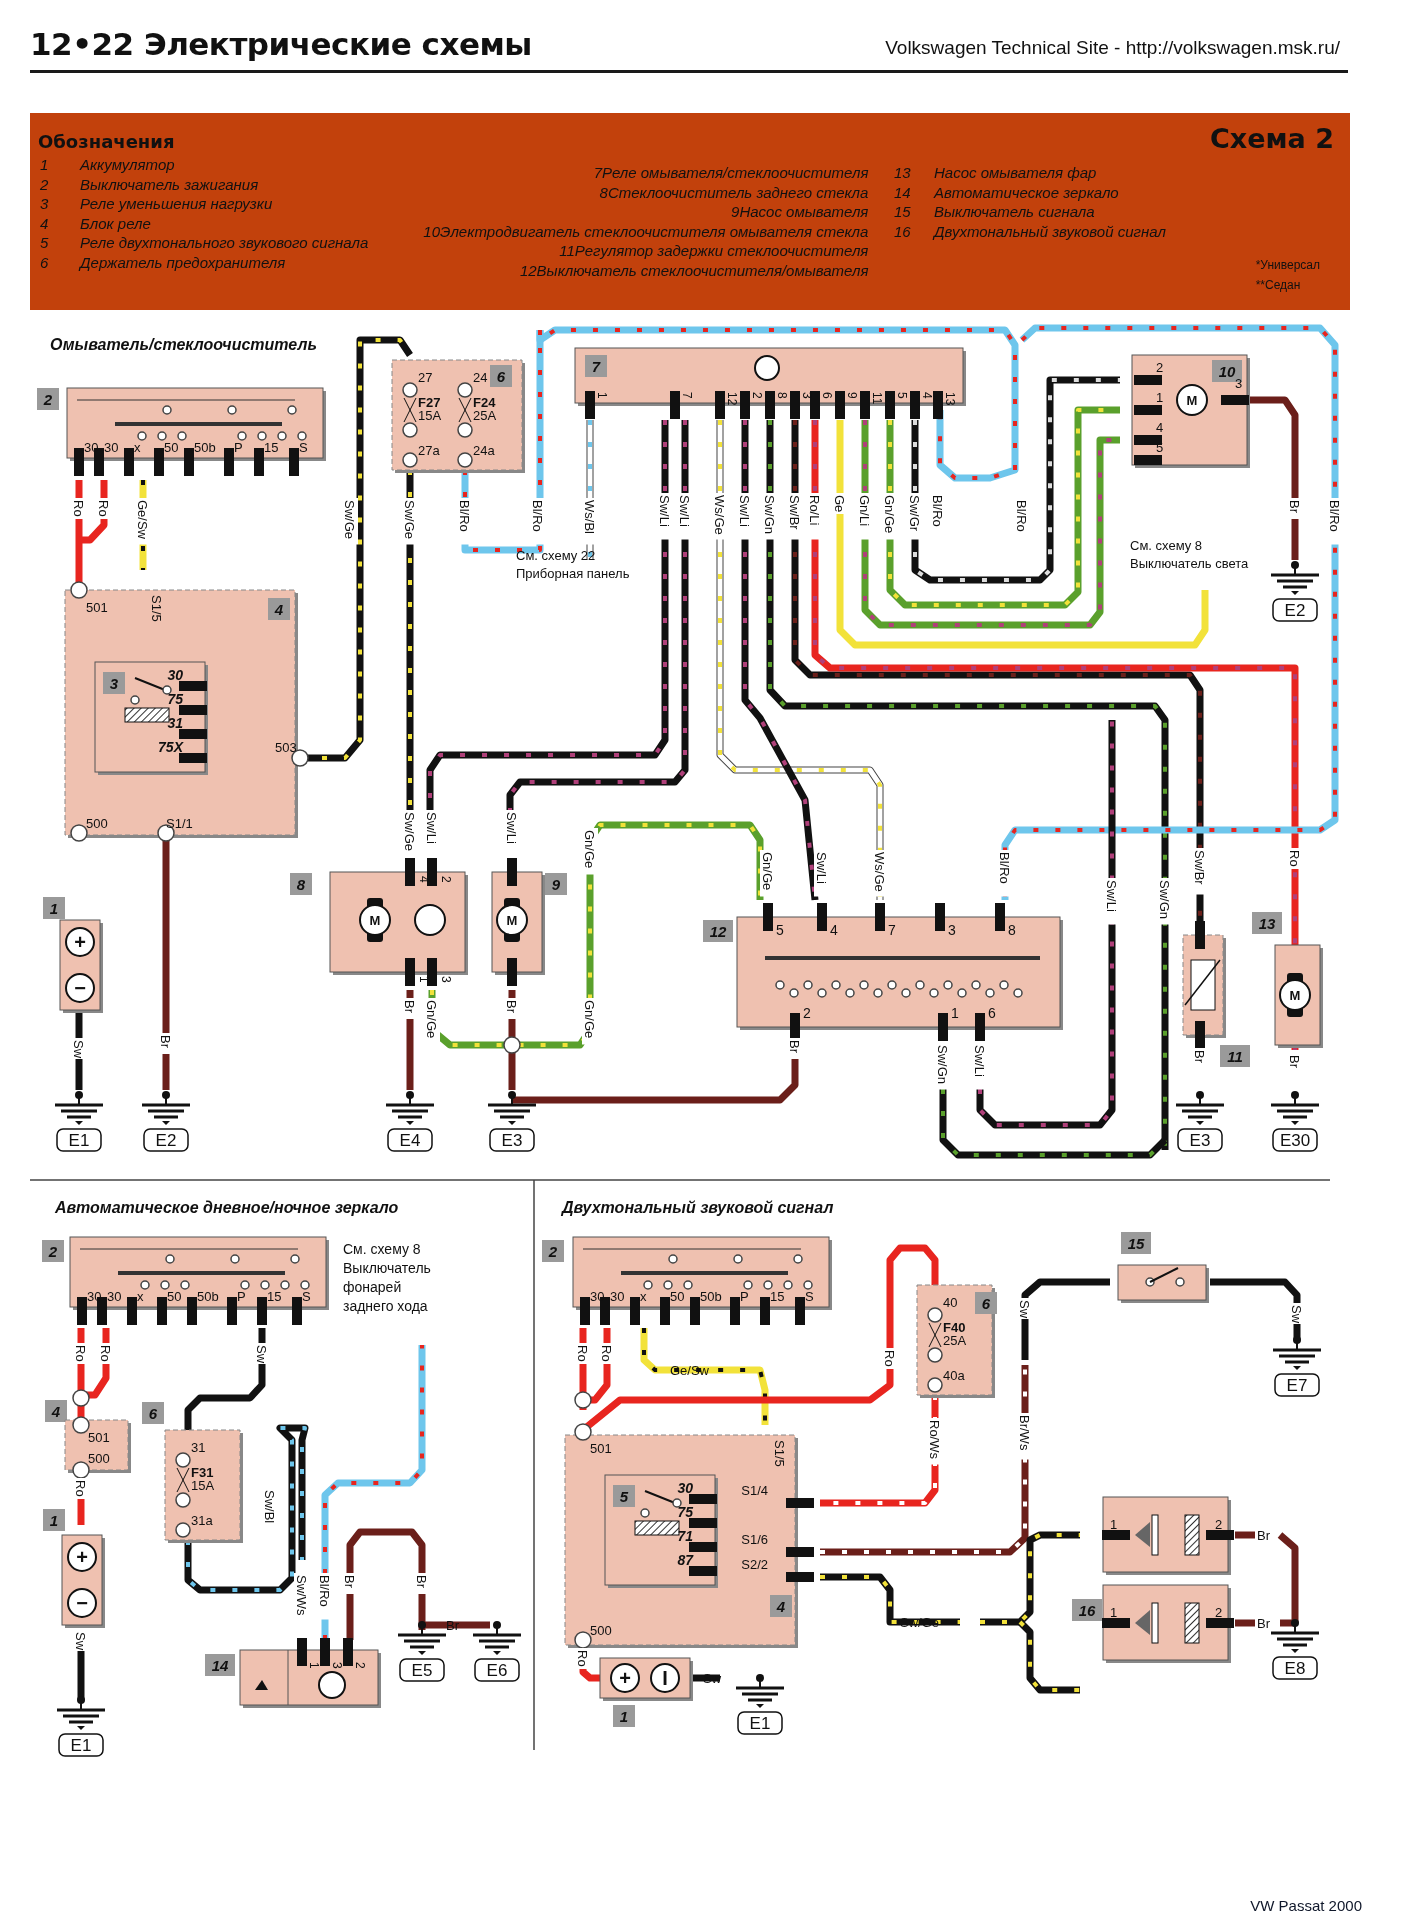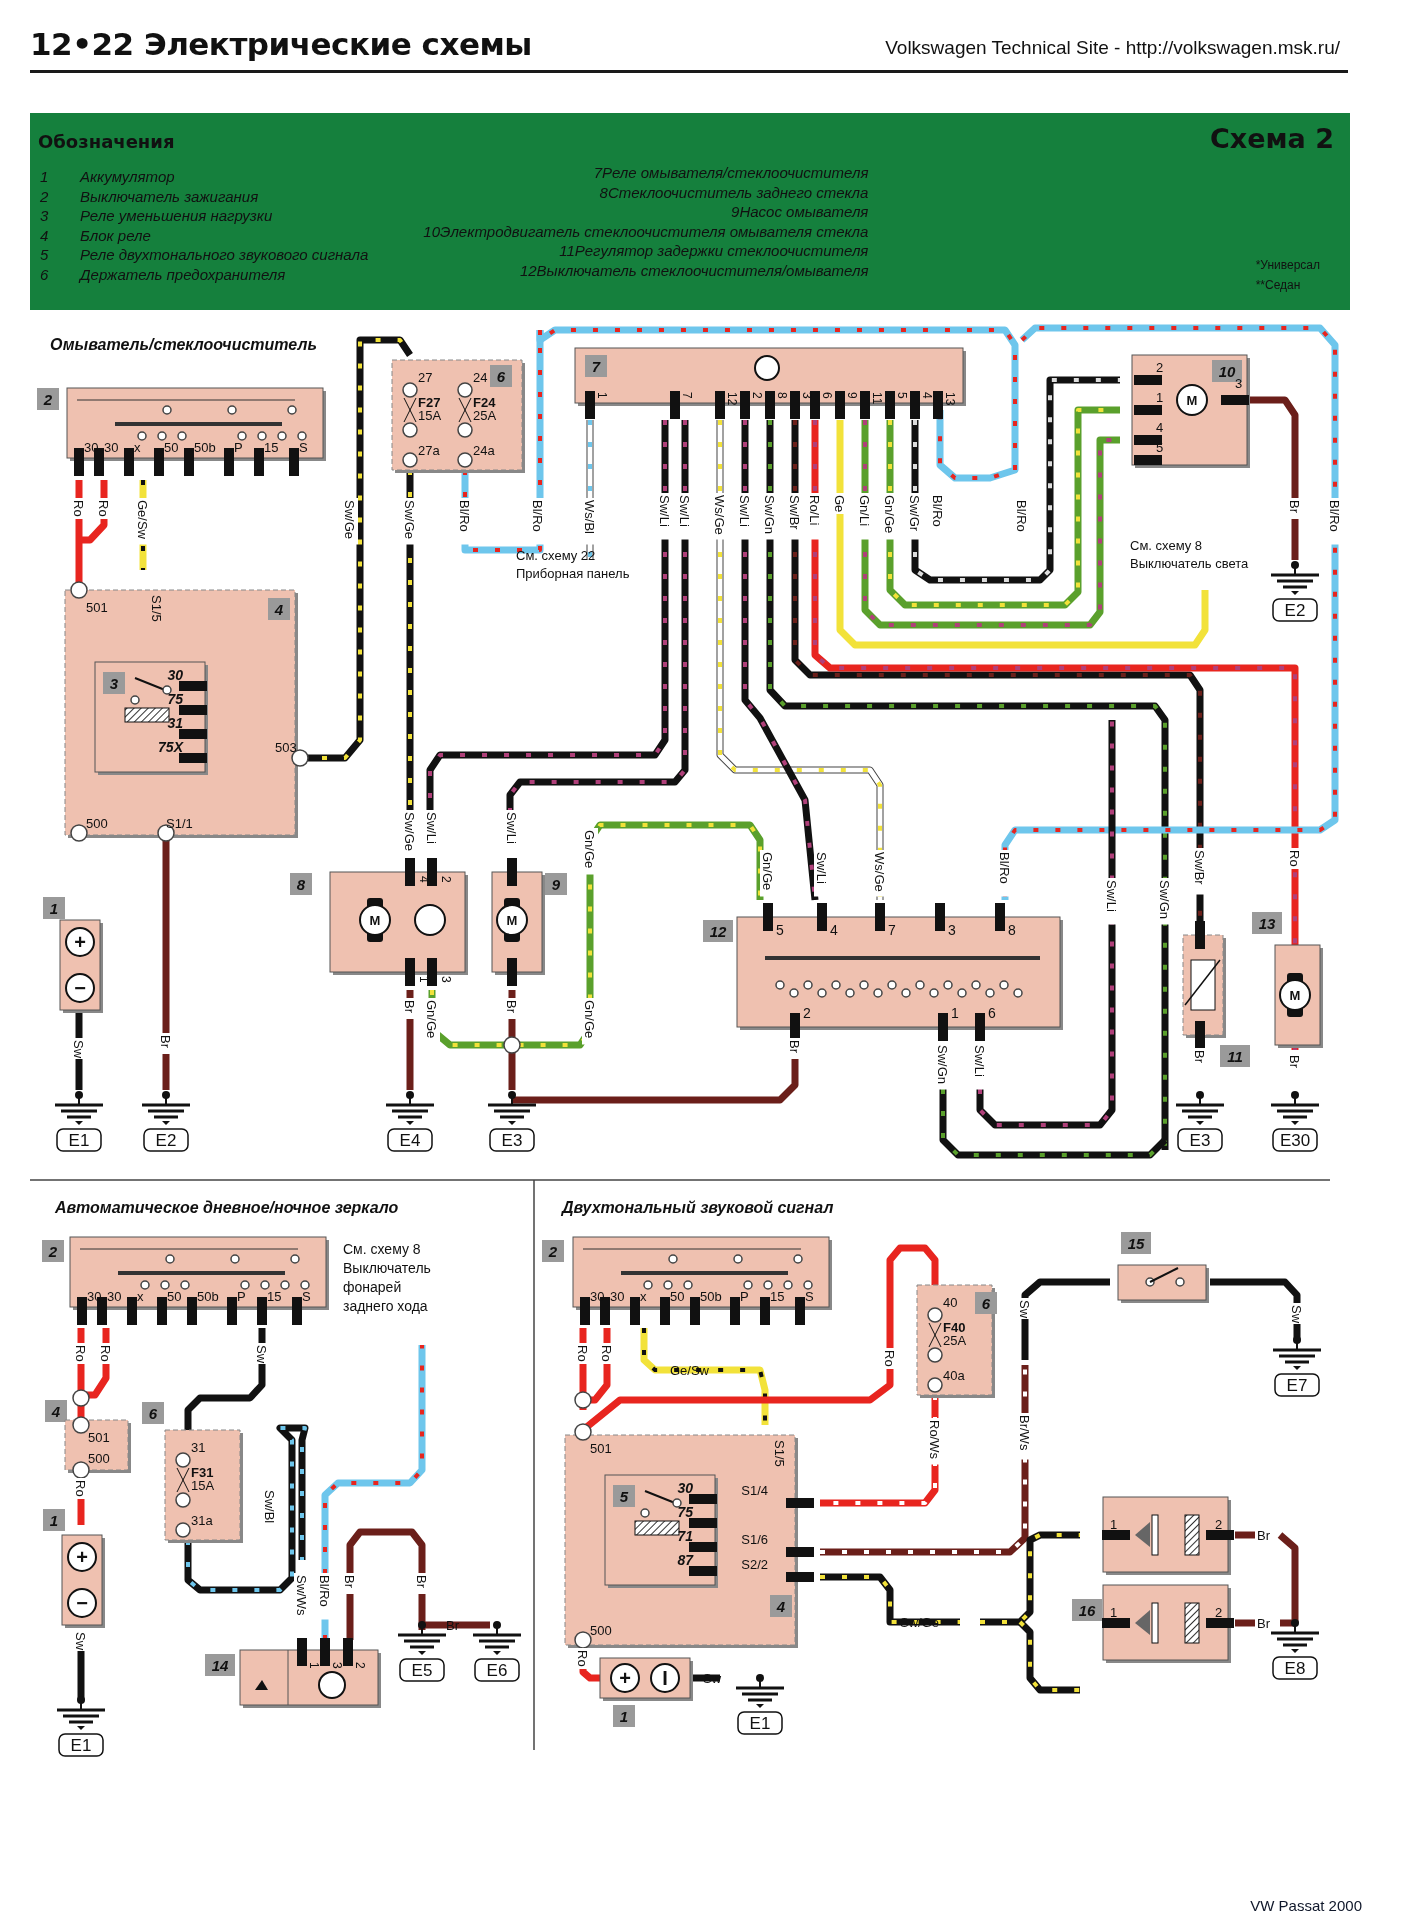--- a/index.html
+++ b/index.html
@@ -1,55 +1,61 @@
 <!DOCTYPE html>
 <html><head>
 <meta charset="utf-8">
 <style>
   html,body{margin:0;padding:0;background:#fff;}
   body{width:1402px;height:1920px;position:relative;overflow:hidden;font-family:"Liberation Sans",sans-serif;color:#111;}
   .hdr-left{position:absolute;left:30px;top:26px;font-size:31px;font-weight:bold;letter-spacing:-0.5px;font-family:"DejaVu Sans",sans-serif;}
   .hdr-right{position:absolute;right:62px;top:37px;font-size:19px;font-family:"Liberation Sans",sans-serif;}
   .hdr-rule{position:absolute;left:30px;top:70px;width:1318px;height:3px;background:#1a1a1a;}
-  .legend{position:absolute;left:30px;top:113px;width:1320px;height:197px;background:#15803d;}
+  .legend{position:absolute;left:30px;top:113px;width:1320px;height:197px;background:#c2410c;}
   .legend h2{position:absolute;left:8px;top:18px;margin:0;font-size:18px;font-weight:bold;font-family:"DejaVu Sans",sans-serif;}
   .legend .scheme{position:absolute;right:16px;top:10px;font-size:27px;font-weight:bold;font-family:"DejaVu Sans",sans-serif;margin-left:48px;}
   .legend ul{position:absolute;list-style:none;margin:0;padding:0;font-style:italic;font-size:15px;}
   .legend li{height:19.5px;line-height:19.5px;white-space:nowrap;}
   .legend li .n{display:inline-block;width:40px;}
   .legend .notes{position:absolute;right:30px;top:142px;font-size:12px;line-height:20px;}
   .footer{position:absolute;right:40px;top:1897px;font-size:15px;color:#0f172a;}
   svg#diagram{position:absolute;left:0;top:0;}
   svg text{font-family:"Liberation Sans",sans-serif;}
 </style>
 </head>
 <body>
 
 <div class="hdr-left">12•22 Электрические схемы</div>
 <div class="hdr-right">Volkswagen Technical Site - http://volkswagen.msk.ru/</div>
 <div class="hdr-rule"></div>
 
 <div class="legend">
   <h2>Обозначения</h2>
   <div class="scheme">Схема 2</div>
-  <ul id="lc0" style="left:10px;top:54px;">
+  <ul id="lc0" style="left:10px;top:42px;">
       <li><span class="n">1</span><span>Аккумулятор</span></li>
       <li><span class="n">2</span><span>Выключатель зажигания</span></li>
       <li><span class="n">3</span><span>Реле уменьшения нагрузки</span></li>
       <li><span class="n">4</span><span>Блок реле</span></li>
       <li><span class="n">5</span><span>Реле двухтонального звукового сигнала</span></li>
       <li><span class="n">6</span><span>Держатель предохранителя</span></li>
     </ul>
   <ul id="lc1" style="left:370px;top:50px;text-align:right;">
       <li><span class="n">7</span><span>Реле омывателя/стеклоочистителя</span></li>
       <li><span class="n">8</span><span>Стеклоочиститель заднего стекла</span></li>
       <li><span class="n">9</span><span>Насос омывателя</span></li>
       <li><span class="n">10</span><span>Электродвигатель стеклоочистителя омывателя стекла</span></li>
       <li><span class="n">11</span><span>Регулятор задержки стеклоочистителя</span></li>
       <li><span class="n">12</span><span>Выключатель стеклоочистителя/омывателя</span></li>
+    </ul>
+  <ul id="lc2" style="left:864px;top:50px;">
+      <li><span class="n">13</span><span>Насос омывателя фар</span></li>
+      <li><span class="n">14</span><span>Автоматическое зеркало</span></li>
+      <li><span class="n">15</span><span>Выключатель сигнала</span></li>
+      <li><span class="n">16</span><span>Двухтональный звуковой сигнал</span></li>
     </ul>
   <div class="notes">
     <div>*Универсал</div>
     <div>**Седан</div>
   </div>
 </div>
 
 <svg id="diagram" width="1402" height="1920" viewBox="0 0 1402 1920">
   <defs>
     <pattern id="hatch" width="5" height="5" patternUnits="userSpaceOnUse" patternTransform="rotate(45)">

